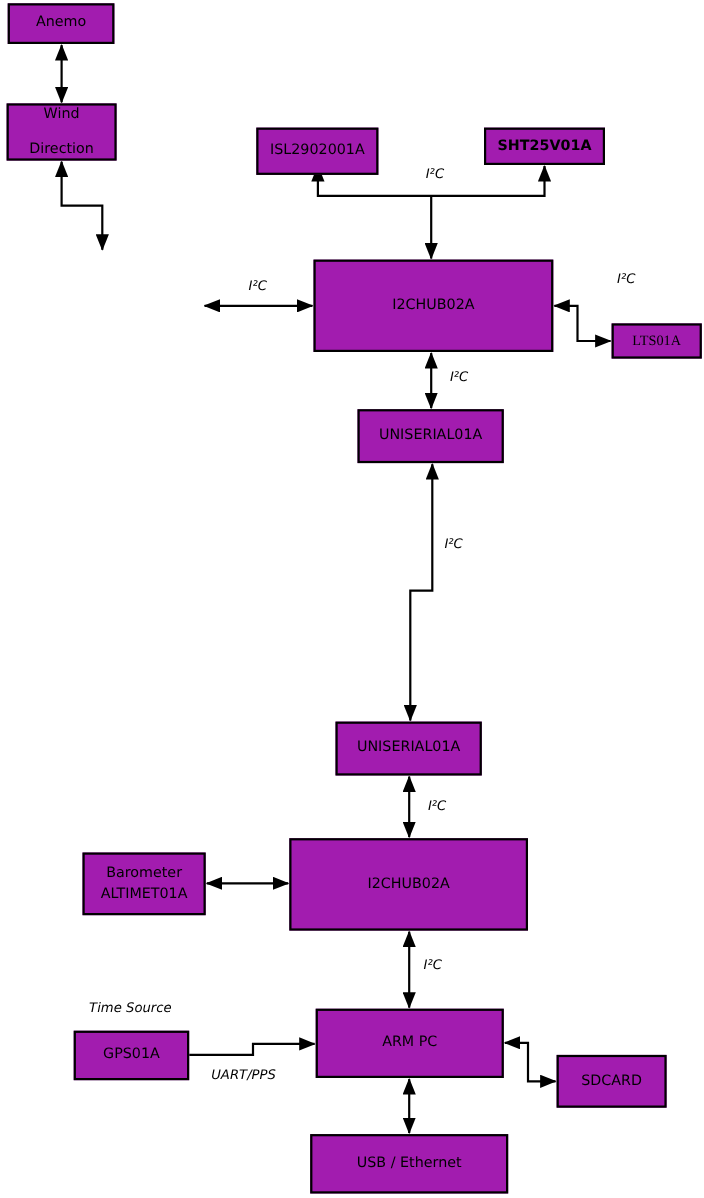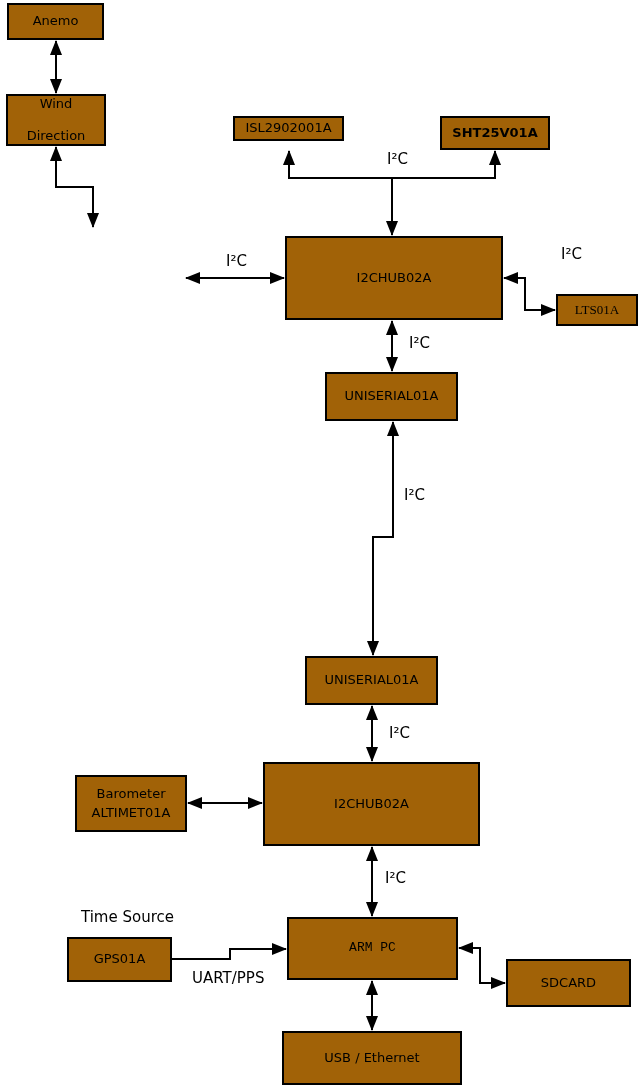--- a/index.html
+++ b/index.html
@@ -15,52 +15,53 @@
   }
   .connector-layer {
     position: absolute;
     left: 0; top: 0;
     width: 640px; height: 1089px;
     pointer-events: none;
   }
   .node {
     position: absolute;
     box-sizing: border-box;
-    background: #a16207;
+    background: #a21caf;
     border: 2px solid #000000;
     display: flex;
     flex-direction: column;
     align-items: center;
     justify-content: center;
     text-align: center;
     font-size: 13px;
     line-height: 1.4;
     white-space: nowrap;
   }
   .edge-label {
     position: absolute;
-    font-size: 15px;
+    font-size: 12px;
     line-height: 1;
     white-space: nowrap;
+    font-style: italic;
   }
   
   #n-anemo      { left: 7px;   top: 3px;    width: 97px;  height: 37px; }
   #n-wind       { left: 6px;   top: 94px;   width: 100px; height: 52px; gap: 13px; }
   #n-pic        { left: 2px;   top: 228px;  width: 183px; height: 100px; }
-  #n-isl        { left: 233px; top: 116px;  width: 111px; height: 25px; }
+  #n-isl        { left: 233px; top: 116px;  width: 111px; height: 43px; }
   #n-sht        { left: 440px; top: 116px;  width: 110px; height: 34px; font-weight: bold; }
   #n-hub1       { left: 285px; top: 236px;  width: 218px; height: 84px; }
   #n-lts        { left: 556px; top: 294px;  width: 82px;  height: 32px; font-family: Liberation Serif, serif; }
   #n-uniserial1 { left: 325px; top: 372px;  width: 133px; height: 49px; }
   #n-uniserial2 { left: 305px; top: 656px;  width: 133px; height: 49px; }
   #n-hub2       { left: 263px; top: 762px;  width: 217px; height: 84px; }
   #n-barometer  { left: 75px;  top: 775px;  width: 112px; height: 57px; }
-  #n-arm        { left: 287px; top: 917px;  width: 171px; height: 63px; font-family: Liberation Mono, monospace; }
+  #n-arm        { left: 287px; top: 917px;  width: 171px; height: 63px; }
   #n-gps        { left: 67px;  top: 937px;  width: 105px; height: 45px; }
-  #n-sdcard     { left: 506px; top: 959px;  width: 125px; height: 48px; }
+  #n-sdcard     { left: 506px; top: 959px;  width: 100px; height: 48px; }
   #n-usb        { left: 282px; top: 1031px; width: 180px; height: 54px; }
   
   #l-i2c-sensors   { left: 387px; top: 152px; }
   #l-i2c-pic-hub1  { left: 226px; top: 254px; }
   #l-i2c-hub1-lts  { left: 561px; top: 247px; }
   #l-i2c-hub1-uni1 { left: 409px; top: 336px; }
   #l-i2c-link      { left: 404px; top: 488px; }
   #l-i2c-uni2-hub2 { left: 389px; top: 726px; }
   #l-i2c-hub2-arm  { left: 385px; top: 871px; }
   #l-time-source   { left: 81px;  top: 910px; }

